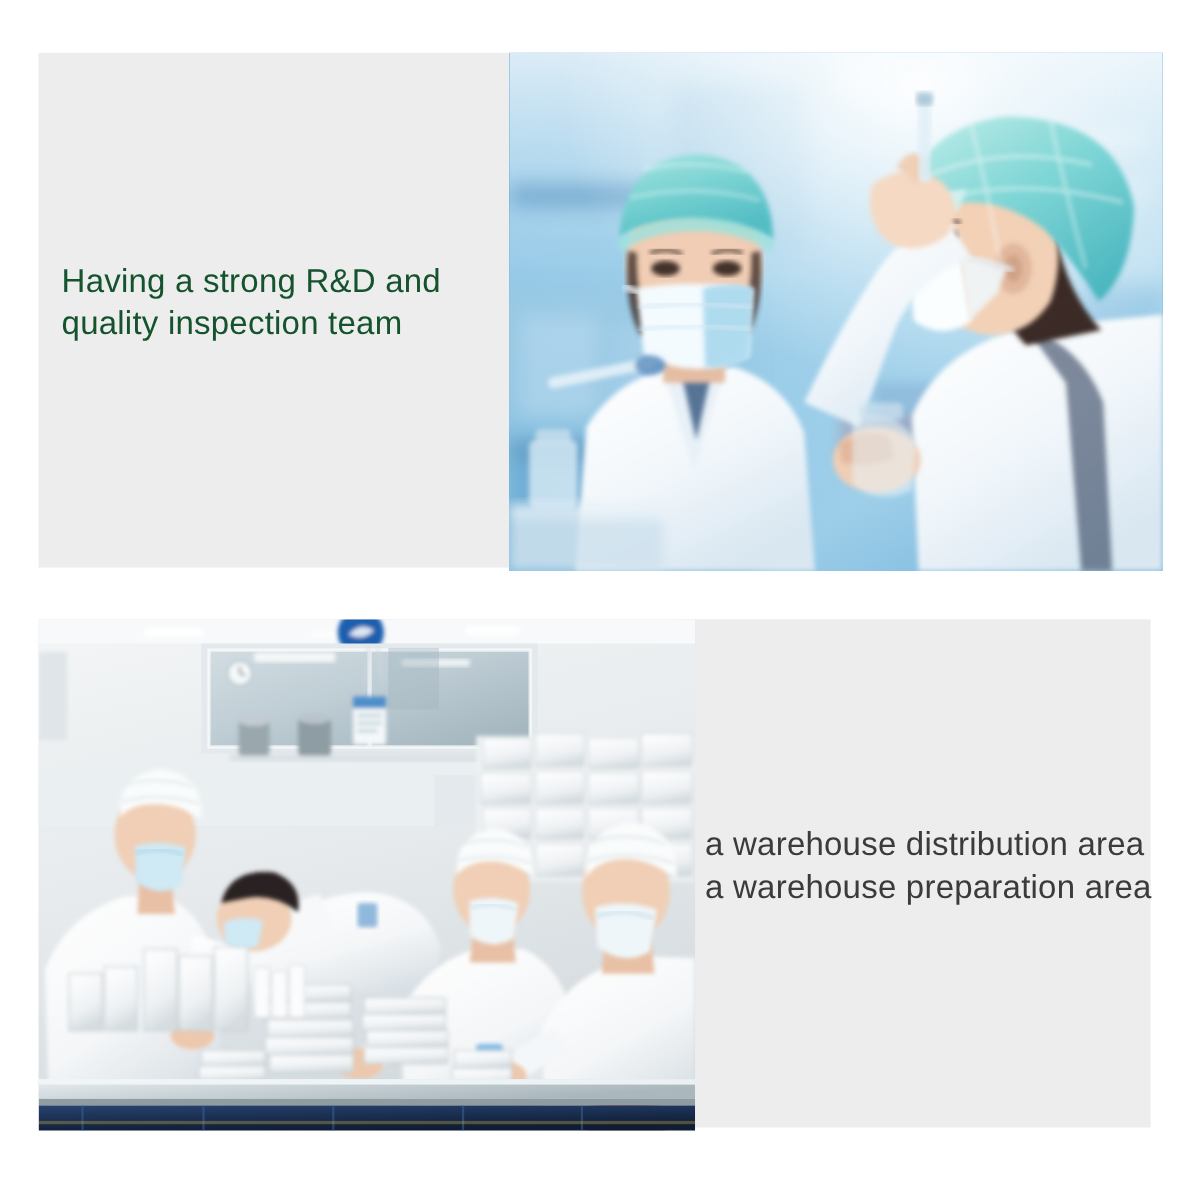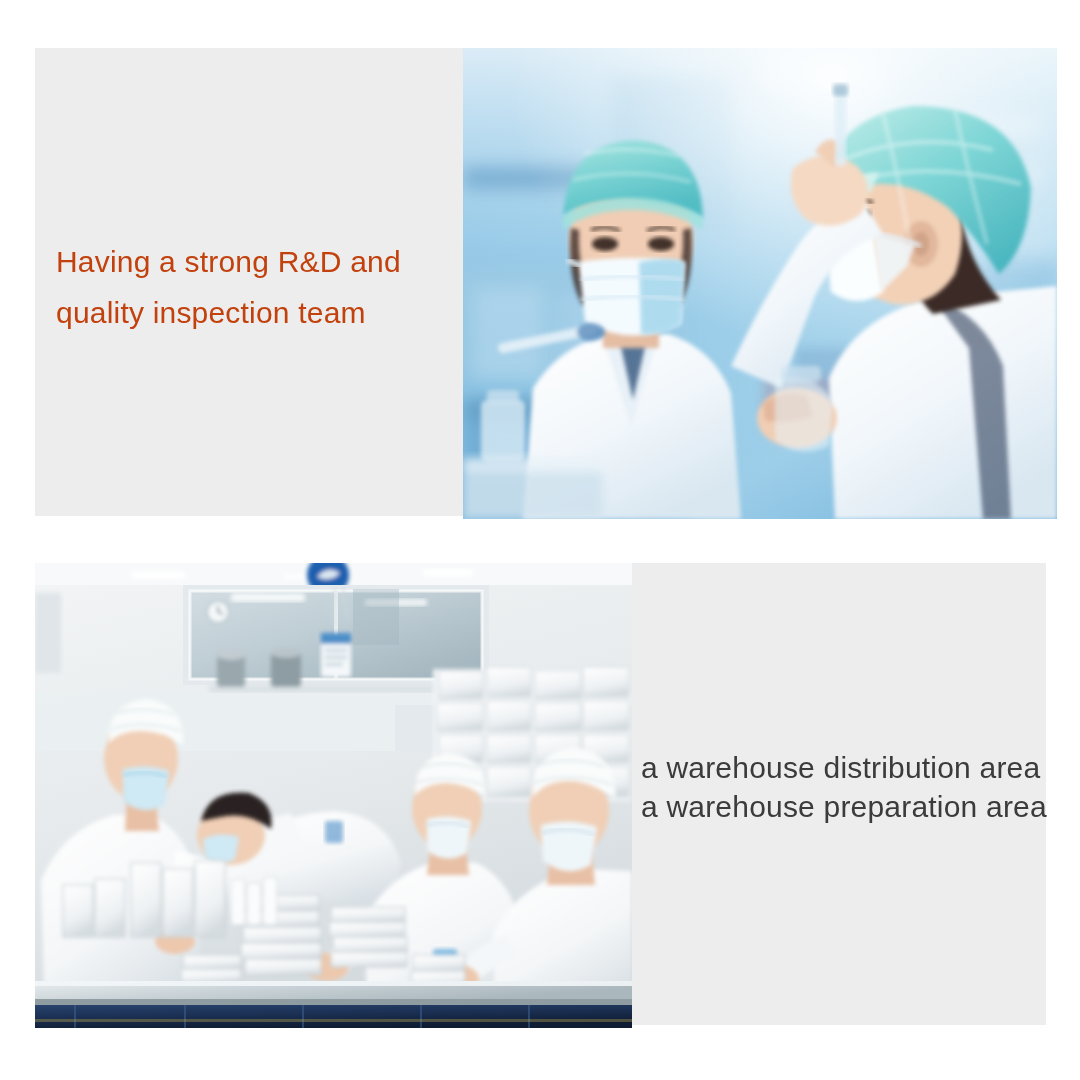--- a/index.html
+++ b/index.html
@@ -35,23 +35,23 @@
     top: 0;
     width: 430px;
     height: 468px;
     background: #ededed;
   }
   .caption-top {
     position: absolute;
     left: 21px;
     top: 188px;
     width: 400px;
-    color: #c2410c;
+    color: #14532d;
     font-size: 30px;
-    line-height: 51px;
+    line-height: 39px;
     font-weight: 300;
     letter-spacing: 0.2px;
     white-space: pre-line;
   }
 
   .photo-top {
     position: absolute;
     left: 428px;
     top: 0;
     width: 594px;

